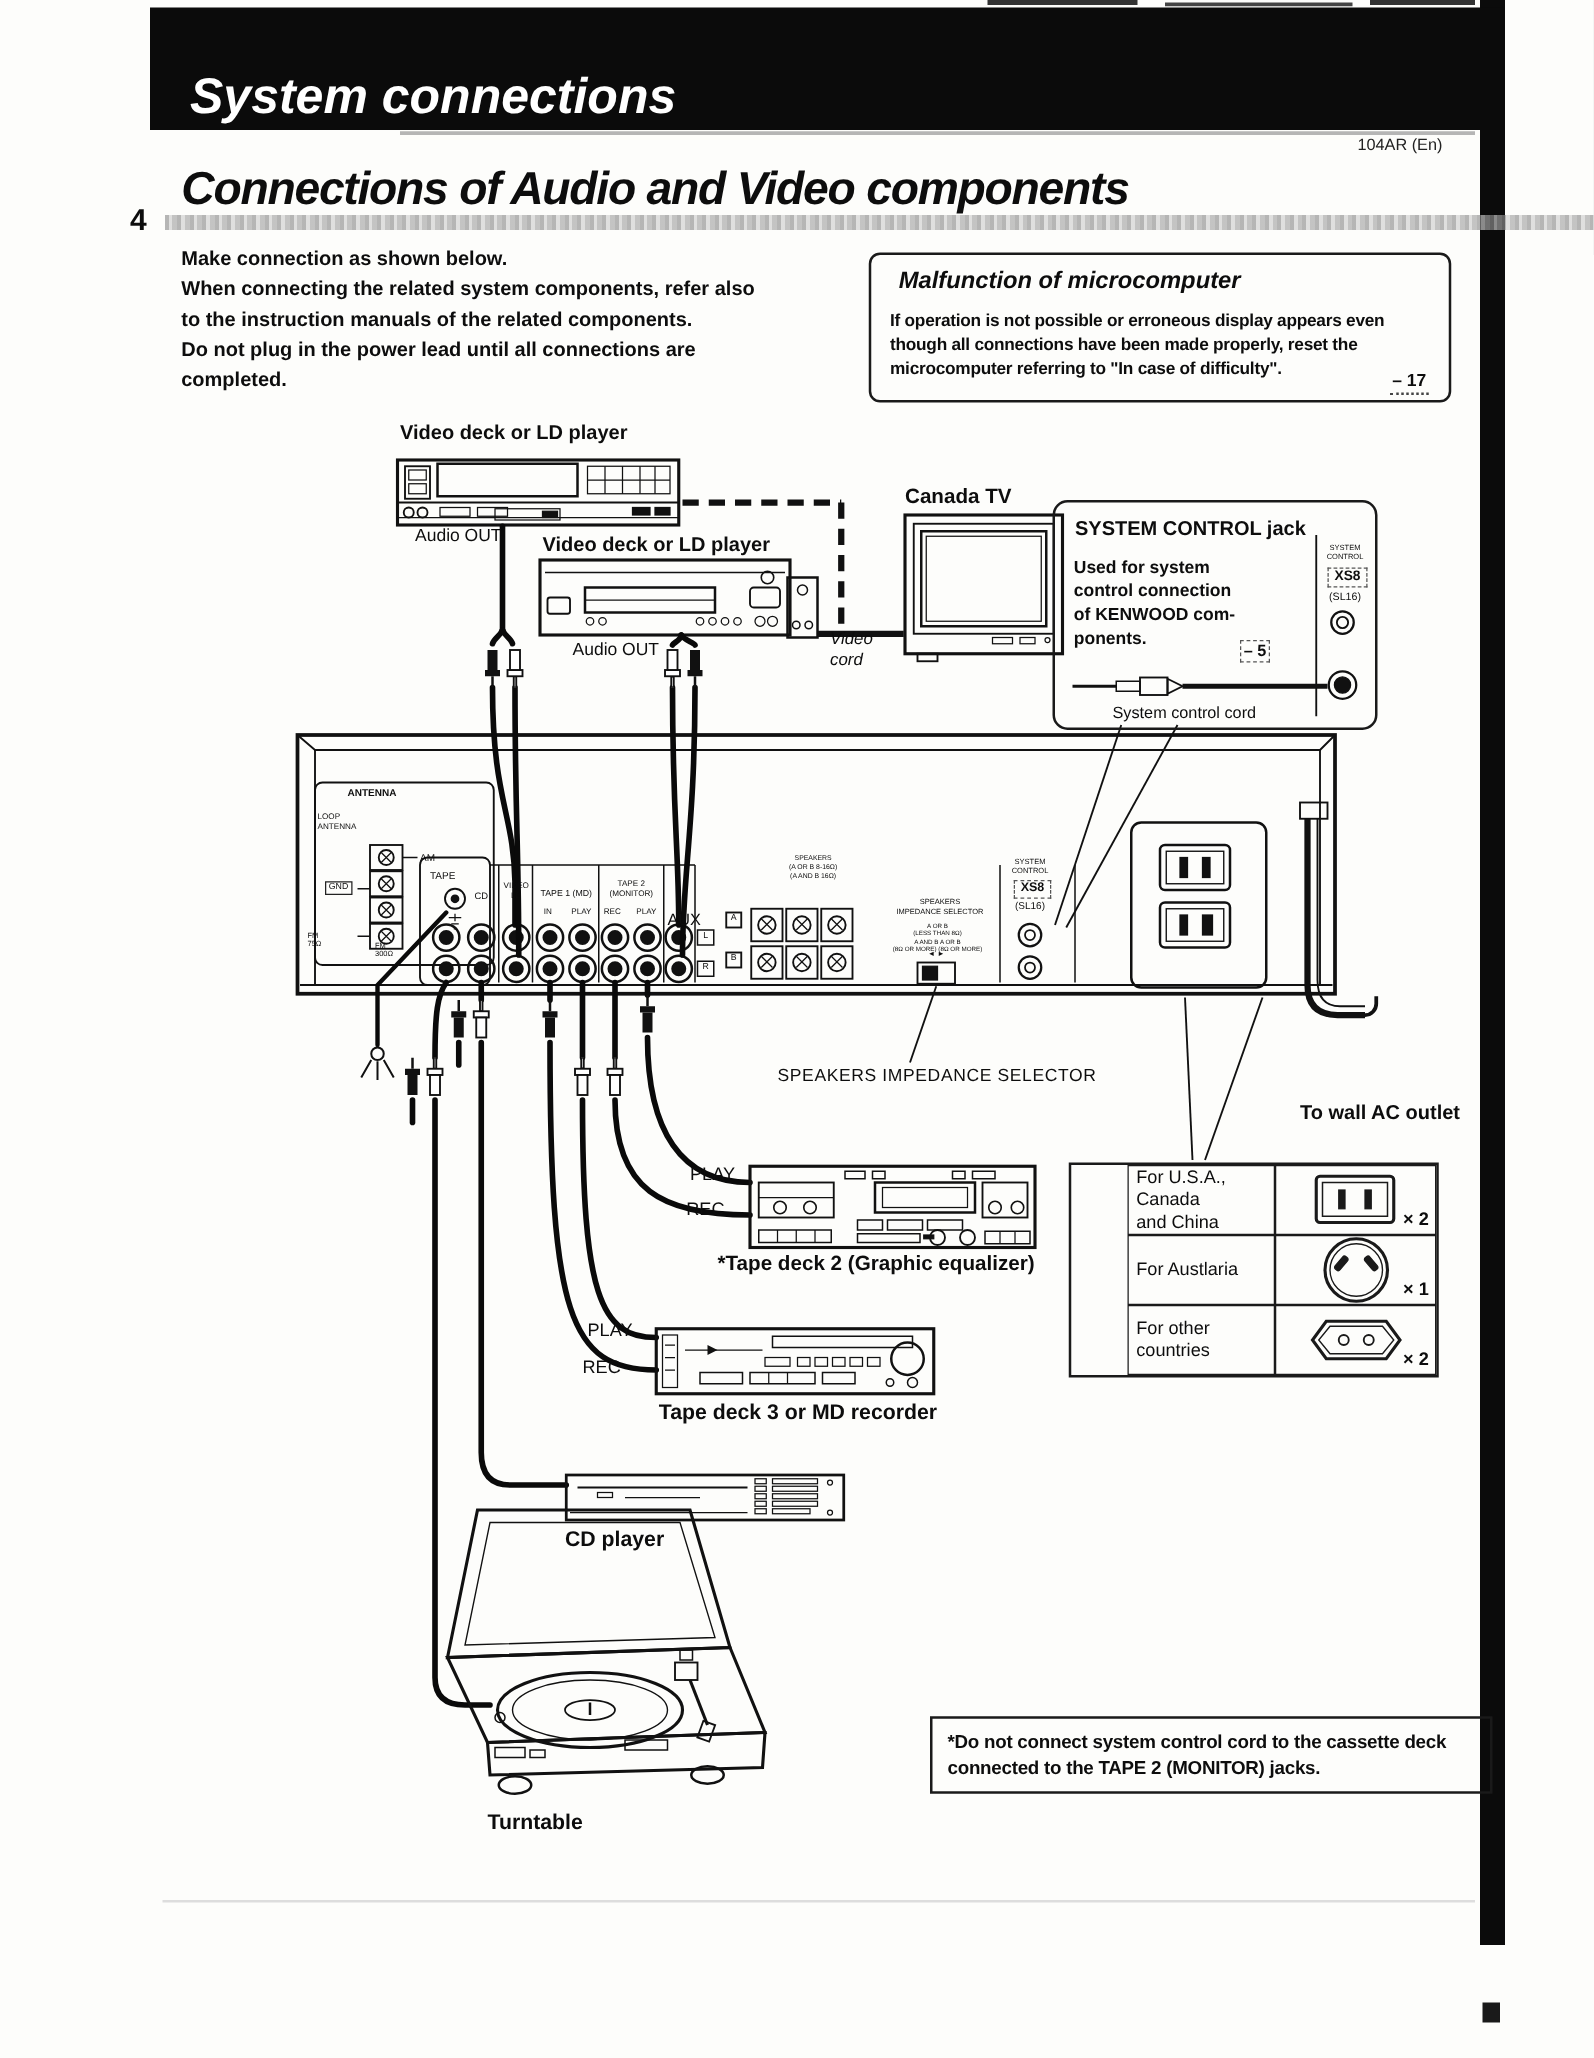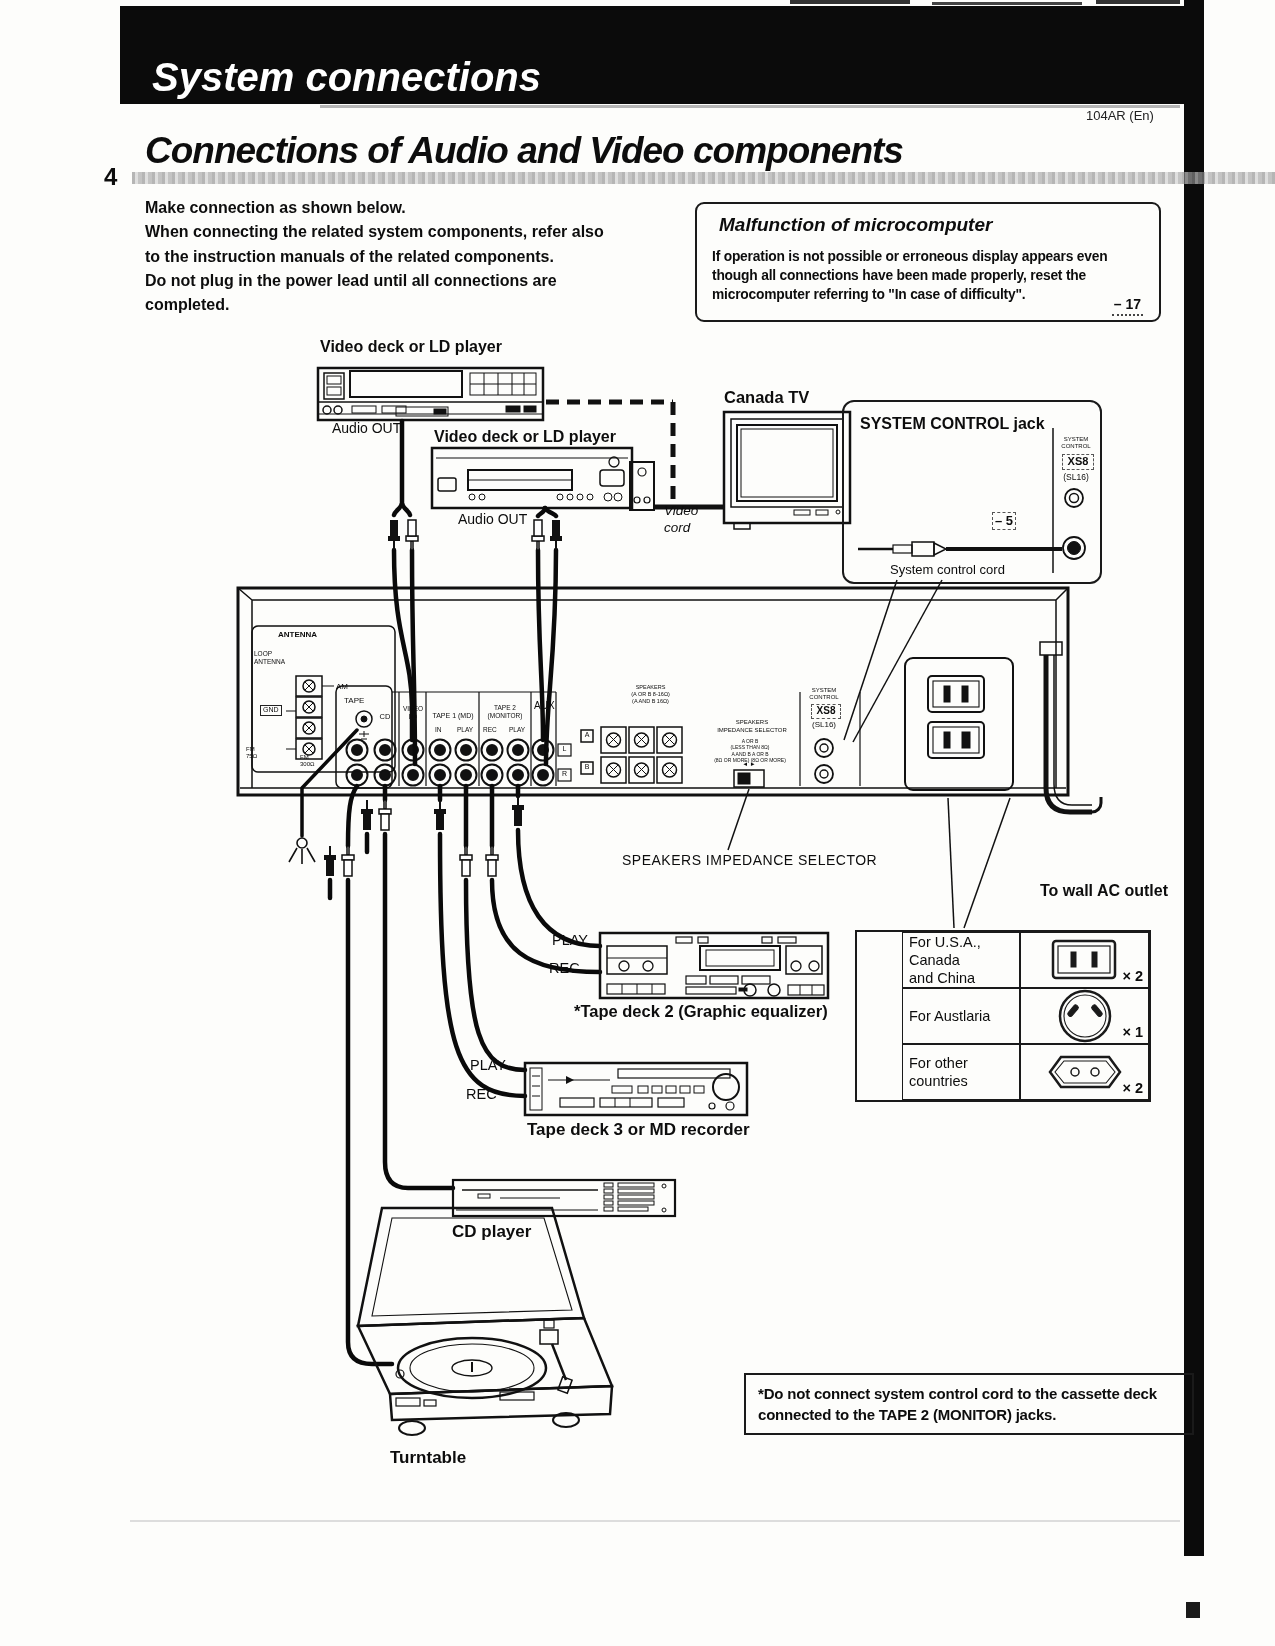--- a/index.html
+++ b/index.html
@@ -54,20 +54,24 @@
   <div class="obox r8" style="left:695px;top:202px;width:462px;height:116px;">
     <div class="txt b i" style="left:22px;top:9px;font-size:19px;">Malfunction of microcomputer</div>
     <div class="txt b pre" style="left:15px;top:44px;width:438px;font-size:13.8px;line-height:1.36;letter-spacing:-0.2px;white-space:pre-line;">If operation is not possible or erroneous display appears even
 though all connections have been made properly, reset the
 microcomputer referring to "In case of difficulty".</div>
     <div class="txt b pageref" style="right:16px;top:92px;font-size:14px;">– 17</div>
   </div>
 
   <div class="obox" style="left:842px;top:400px;width:256px;height:180px;border-radius:12px;">
     <div class="txt b" style="left:16px;top:12px;font-size:16px;">SYSTEM CONTROL jack</div>
+    <div class="txt b pre" style="left:15px;top:42px;width:140px;font-size:14px;line-height:1.35;white-space:pre-line;">Used for system
+control connection
+of KENWOOD com-
+ponents.</div>
     <div class="txt b dashedbx" style="left:148px;top:110px;font-size:13px;">– 5</div>
     <div class="txt" style="left:46px;top:160px;font-size:13px;">System control cord</div>
     <div class="txt pre tc" style="left:212px;top:34px;width:40px;font-size:6px;line-height:1.2;white-space:pre-line;">SYSTEM
 CONTROL</div>
     <div class="txt b tc dashedbx" style="left:218px;top:52px;width:26px;font-size:11px;">XS8</div>
     <div class="txt tc" style="left:212px;top:70px;width:40px;font-size:8.5px;">(SL16)</div>
   </div>
 
   <div class="txt b" style="left:320px;top:337px;font-size:16px;">Video deck or LD player</div>
   <div class="txt" style="left:332px;top:420px;font-size:14px;">Audio OUT</div>
@@ -100,21 +104,21 @@
   <div class="txt tc" style="left:377px;top:712px;width:16px;font-size:7.5px;">CD</div>
   <div class="txt pre tc" style="left:401px;top:705px;width:24px;font-size:6.5px;line-height:1.2;white-space:pre-line;">VIDEO
 LD</div>
   <div class="txt tc" style="left:426px;top:712px;width:54px;font-size:7px;">TAPE 1 (MD)</div>
   <div class="txt" style="left:435px;top:726px;font-size:6.5px;">IN</div>
   <div class="txt" style="left:457px;top:726px;font-size:6.5px;">PLAY</div>
   <div class="txt pre tc" style="left:480px;top:704px;width:50px;font-size:6.5px;line-height:1.2;white-space:pre-line;">TAPE 2
 (MONITOR)</div>
   <div class="txt" style="left:483px;top:726px;font-size:6.5px;">REC</div>
   <div class="txt" style="left:509px;top:726px;font-size:6.5px;">PLAY</div>
-  <div class="txt tc" style="left:534px;top:700px;width:18px;font-size:10px;">AUX</div>
+  <div class="txt tc" style="left:534px;top:728px;width:18px;font-size:13px;">AUX</div>
   <div class="txt tc" style="left:559px;top:745px;width:11px;font-size:7px;">L</div>
   <div class="txt tc" style="left:559px;top:770px;width:11px;font-size:7px;">R</div>
   <div class="txt pre tc" style="left:598px;top:684px;width:105px;font-size:5.5px;line-height:1.25;white-space:pre-line;">SPEAKERS
 (A OR B 8-16Ω)
 (A AND B 16Ω)</div>
   <div class="txt tc" style="left:582px;top:731px;width:10px;font-size:7px;">A</div>
   <div class="txt tc" style="left:582px;top:763px;width:10px;font-size:7px;">B</div>
   <div class="txt pre tc" style="left:706px;top:719px;width:92px;font-size:6px;line-height:1.25;white-space:pre-line;">SPEAKERS
 IMPEDANCE SELECTOR</div>
   <div class="txt pre tc" style="left:700px;top:738px;width:100px;font-size:5px;line-height:1.25;white-space:pre-line;">A OR B

